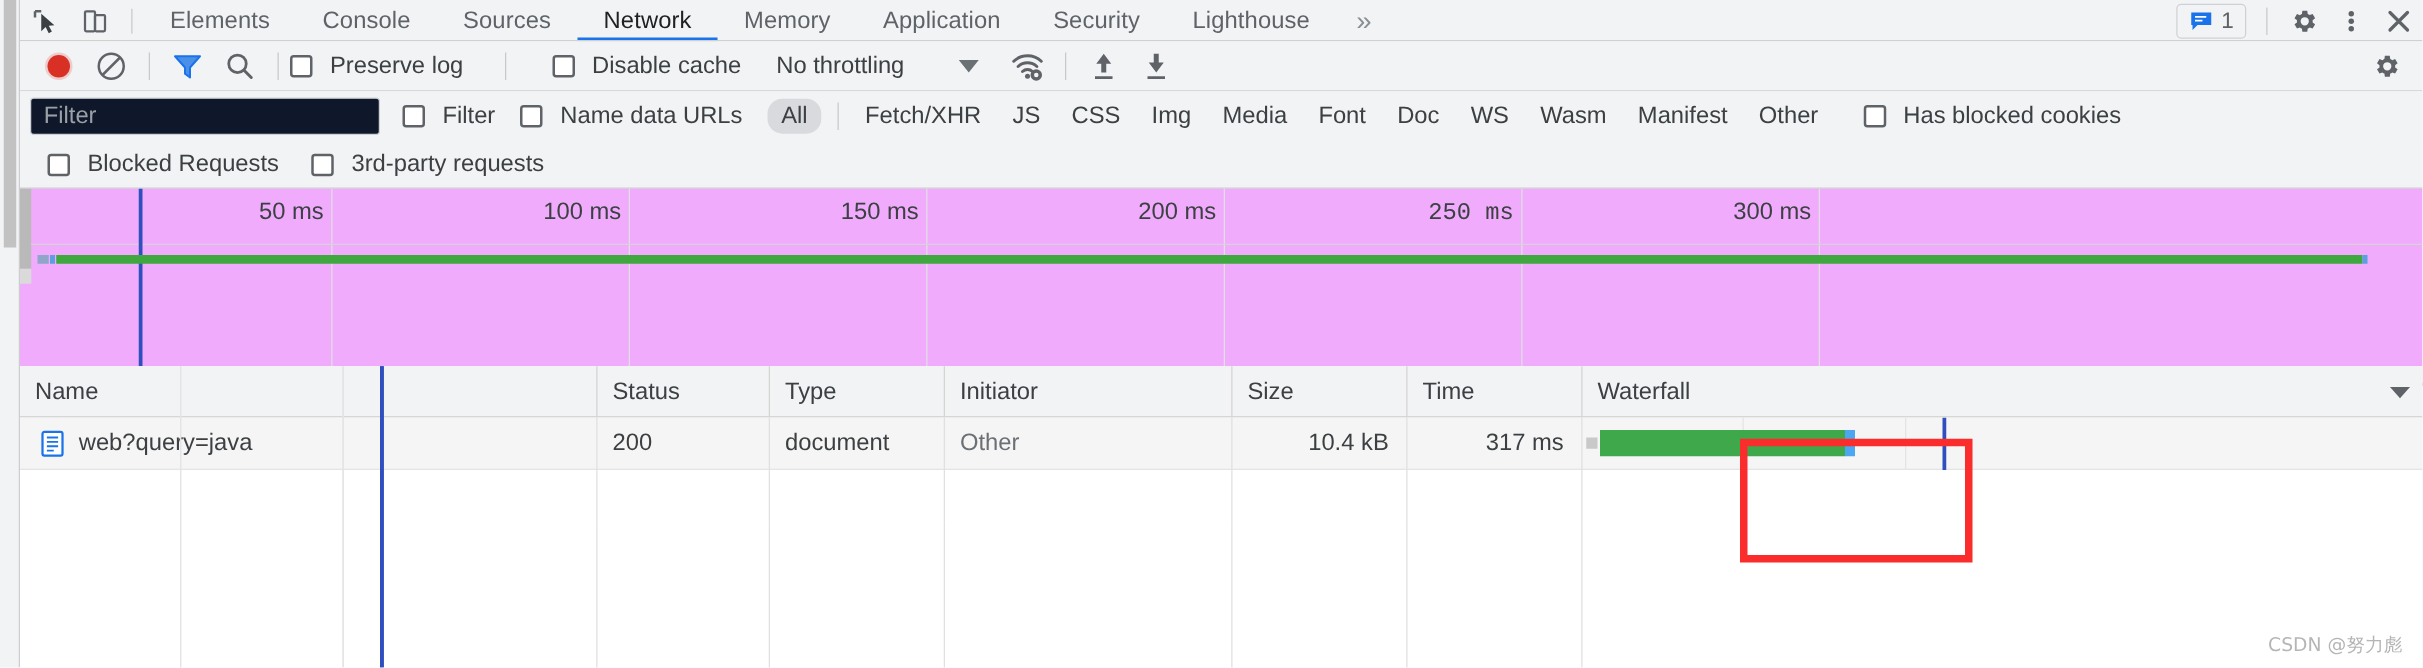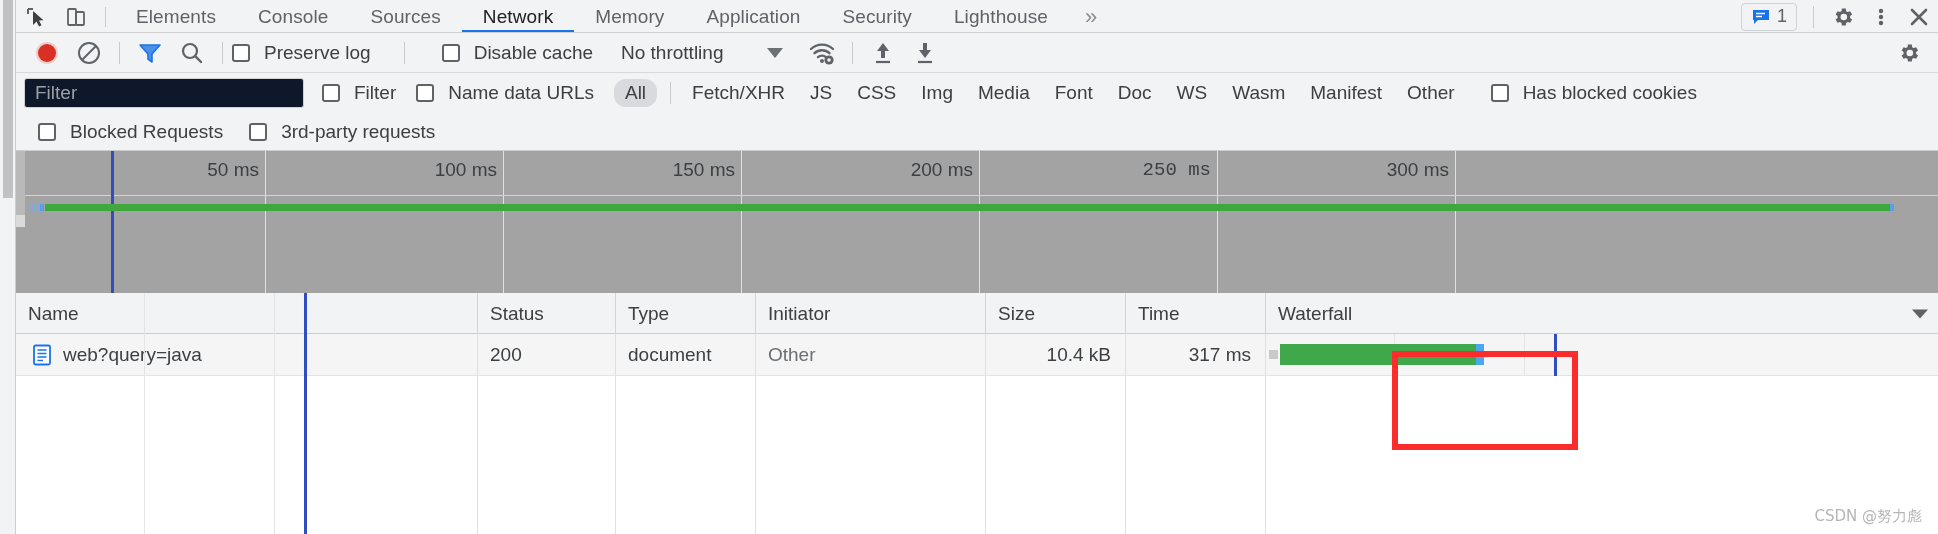--- a/index.html
+++ b/index.html
@@ -103,21 +103,21 @@
   
   .filterbar2 {
     position: absolute; left: 16px; top: 113px; right: 0; height: 38px;
     background: #f1f3f4; display: flex; align-items: center; padding-left: 22px;
     border-bottom: 1px solid #cdcdcd;
   }
   .filterbar2 .cb-label { margin-right: 26px; }
 
   
   .overview {
-    position: absolute; left: 16px; top: 151px; right: 0; height: 158px; background: #a3a3a3;
+    position: absolute; left: 16px; top: 151px; right: 0; height: 158px; background: #f0abfc;
     border-bottom: 3px solid #8b5cf6;
   }
   .ov-handle {
     position: absolute; left: 0; top: 0; width: 9px; height: 64px; background: #b9b9b9;
   }
   .ov-handle2 {
     position: absolute; left: 0; top: 64px; width: 9px; height: 12px; background: #dadada;
   }
   .ruler { position: absolute; left: 9px; top: 0; right: 0; height: 45px; }
   .tick {

